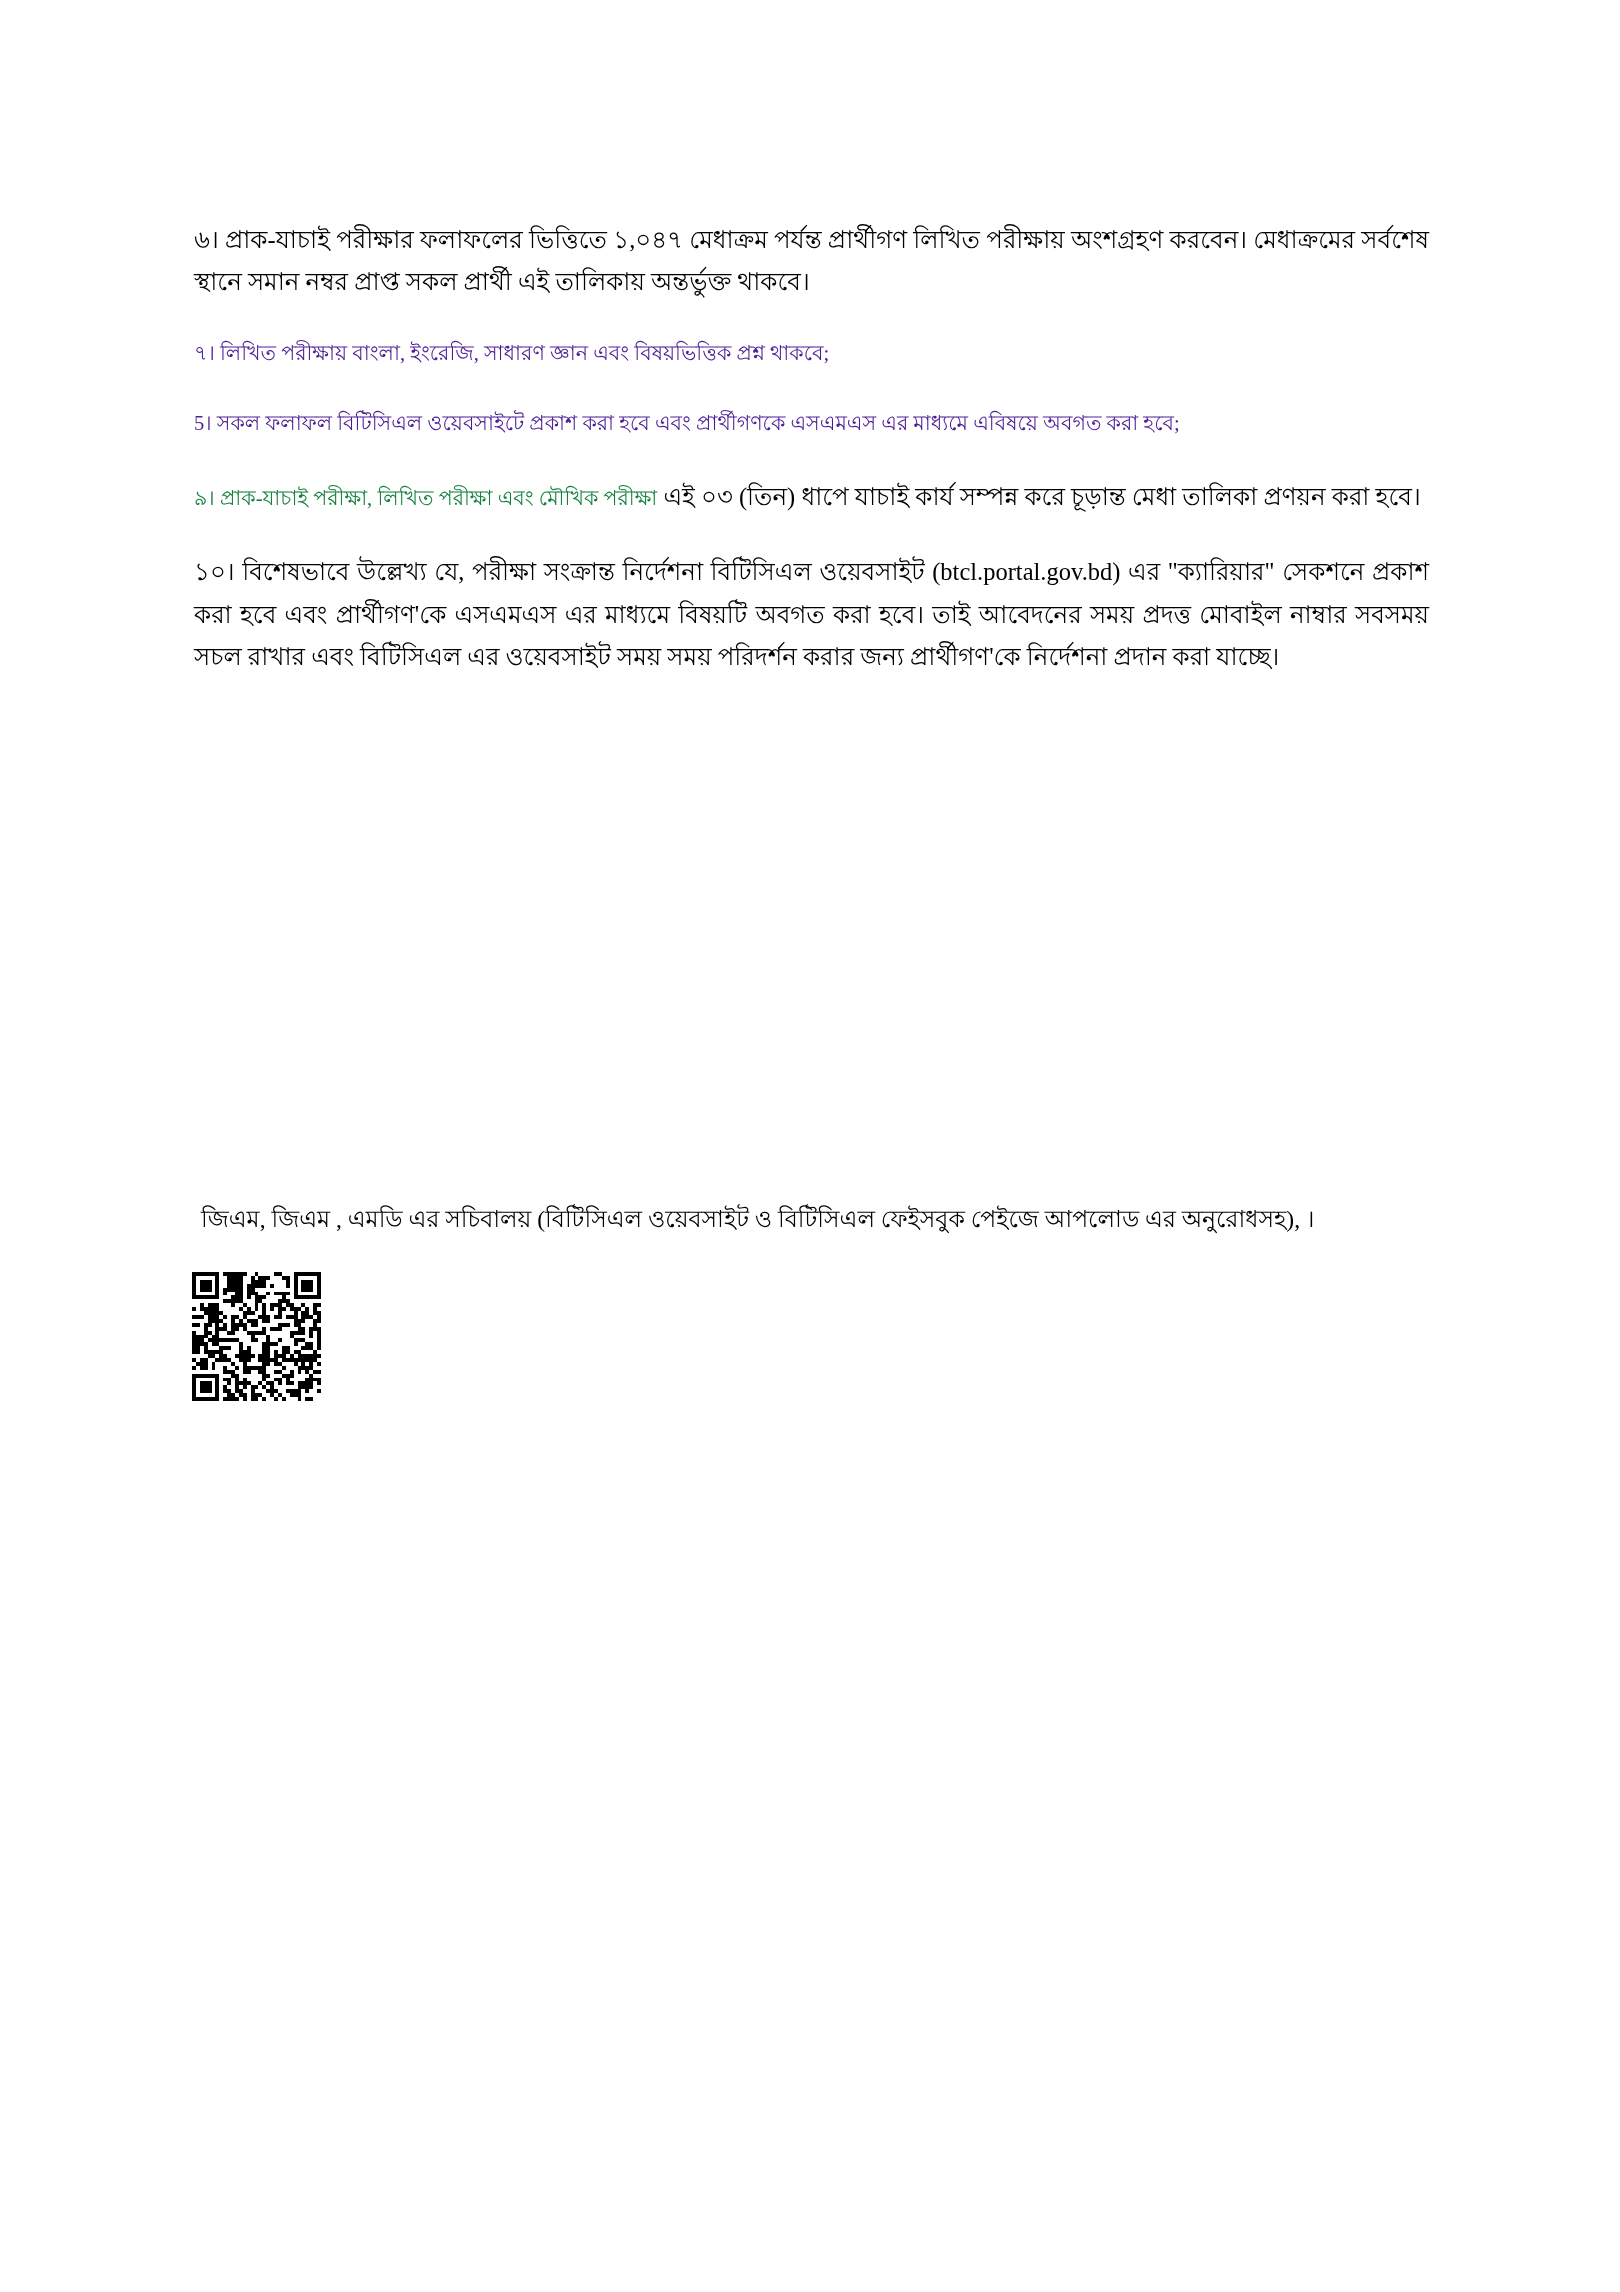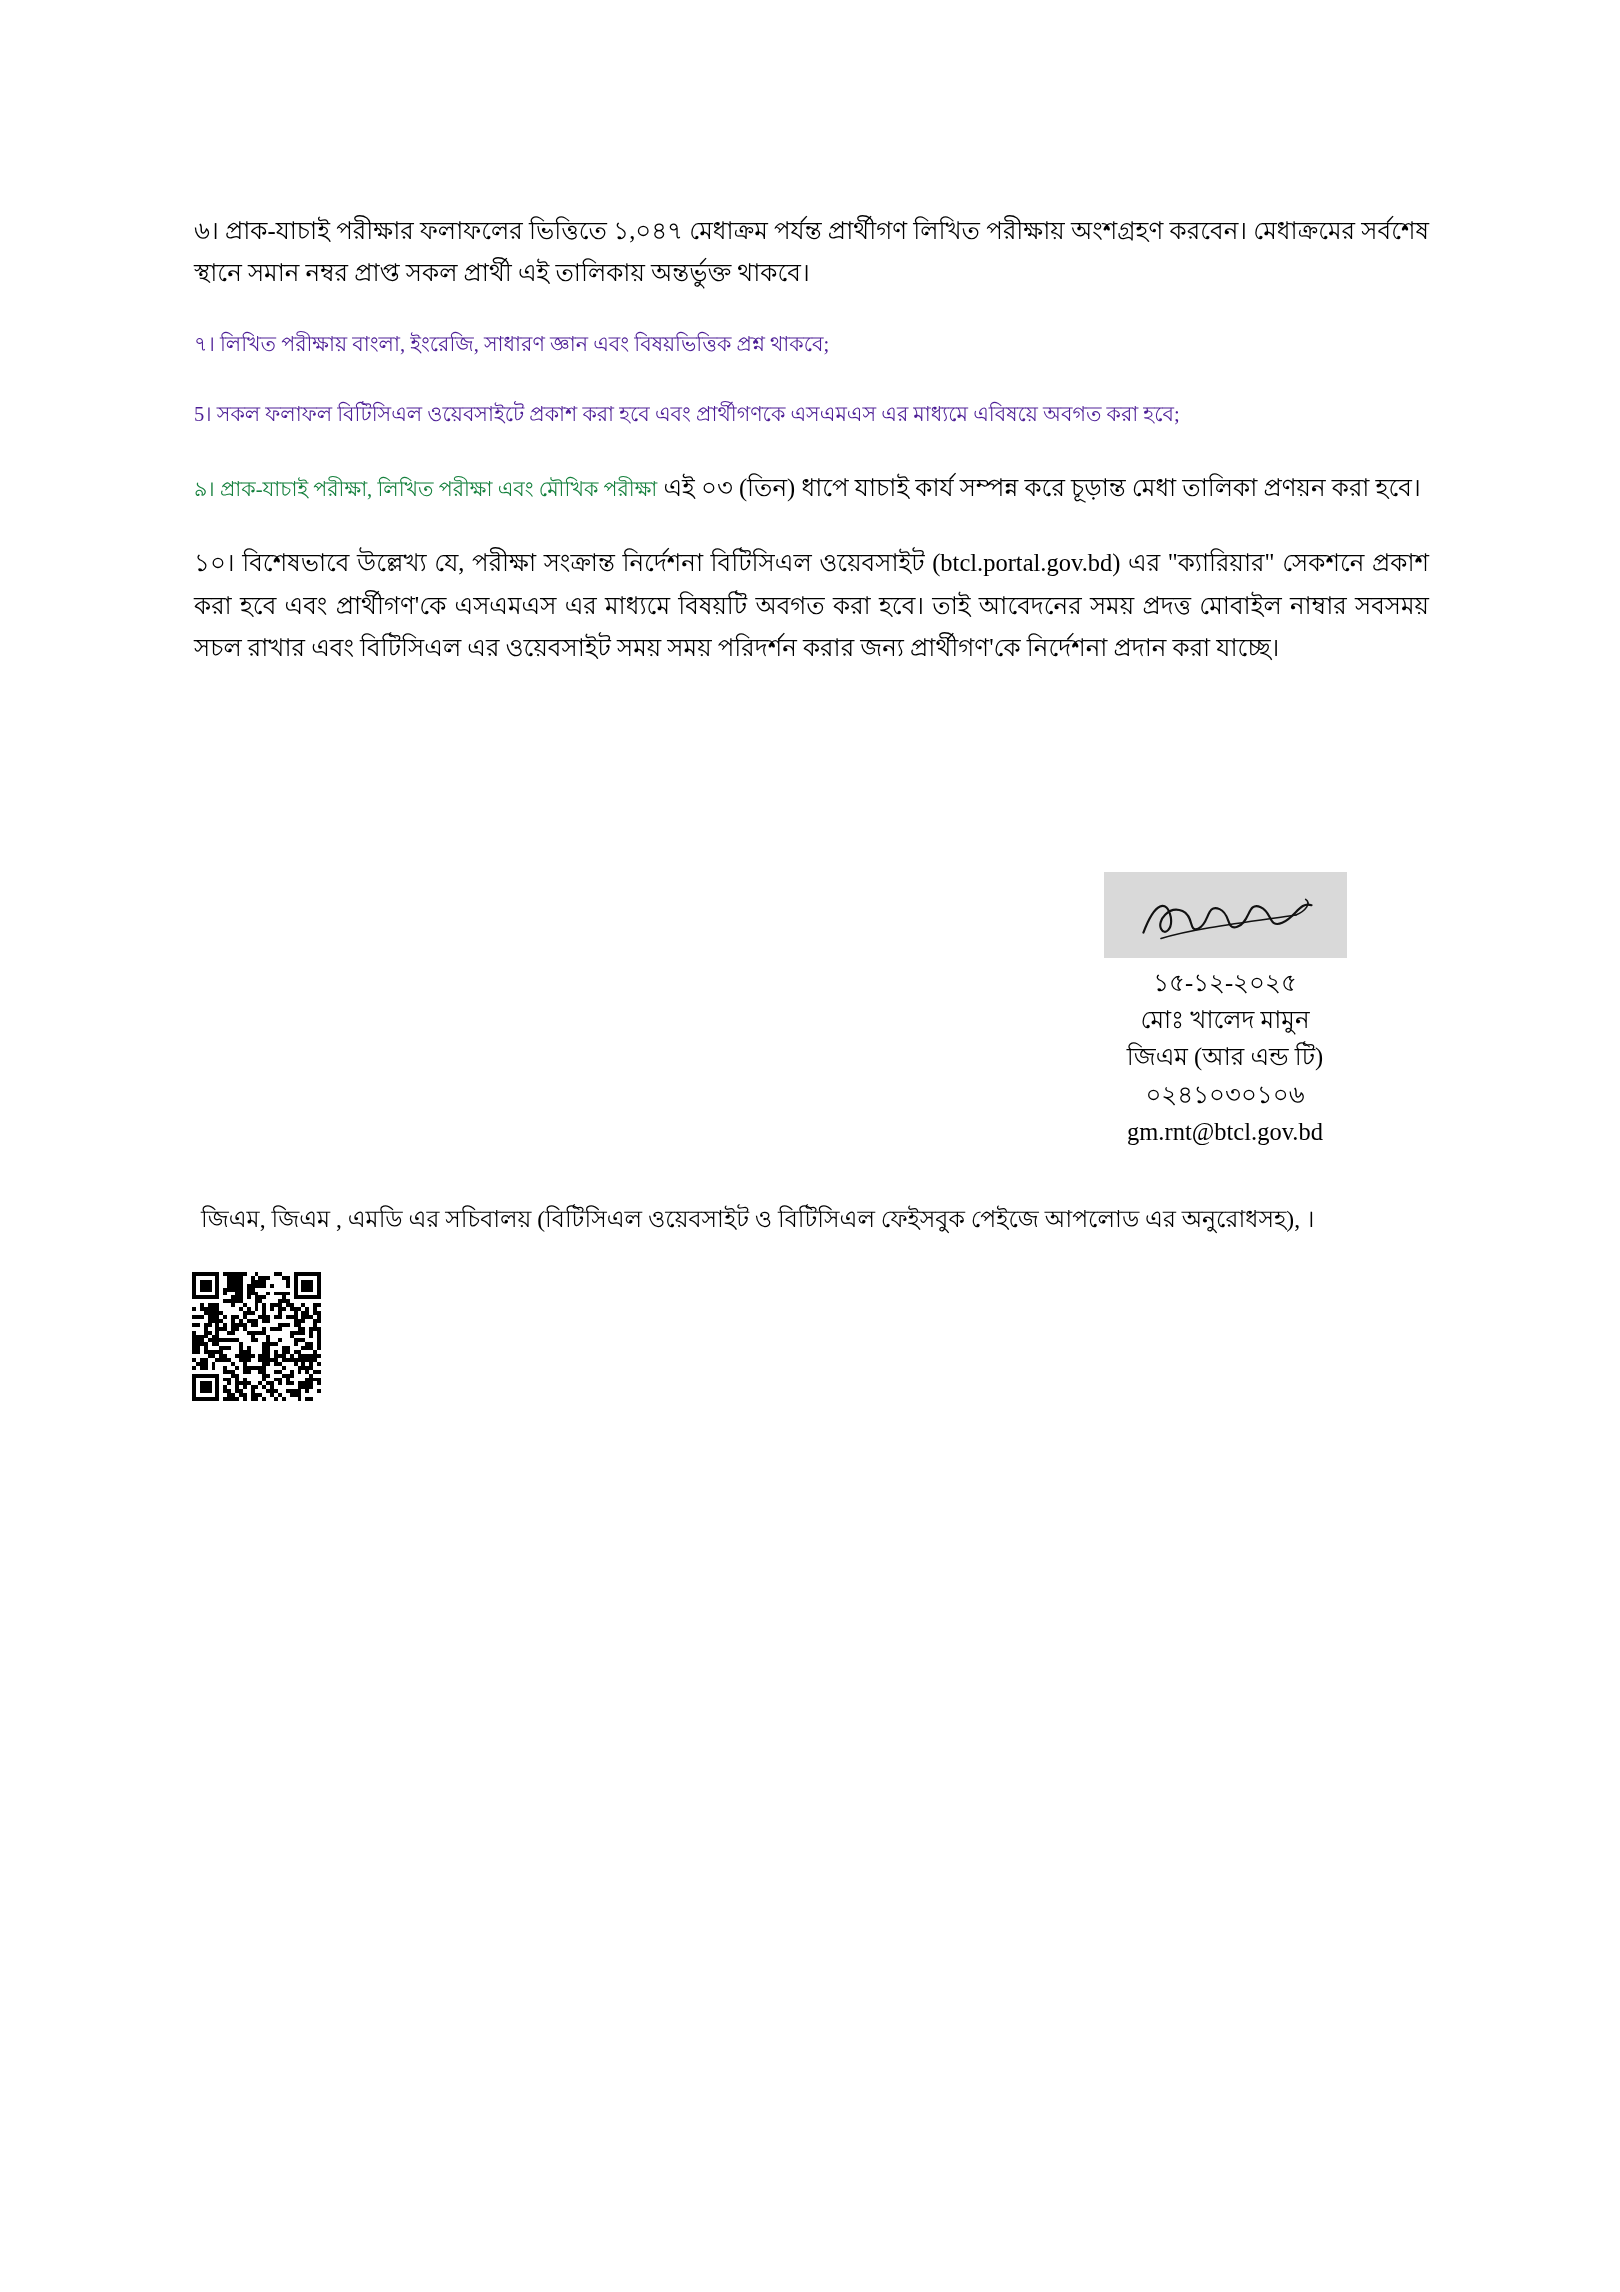--- a/index.html
+++ b/index.html
@@ -21,21 +21,21 @@
     height: 2293px;
     background: #ffffff;
   }
   .content {
     position: absolute;
     left: 194px;
     top: 202px;
     width: 1235px;
   }
   p.para {
-    margin: 8px 0 33px 0;
+    margin: 17px 0 33px 0;
     font-size: 24.5px;
     line-height: 1.72;
     text-align: justify;
     text-justify: inter-word;
     font-family: Liberation Serif, serif;
   }
   p.para:last-child { margin-bottom: 0; }
   .small-green {
     color: #15803d;
     font-size: 20.6px;
@@ -105,34 +105,20 @@
 
     <p class="line-green-small">5। সকল ফলাফল বিটিসিএল ওয়েবসাইটে প্রকাশ করা হবে এবং প্রার্থীগণকে এসএমএস এর মাধ্যমে এবিষয়ে অবগত করা হবে;</p>
 
     <p class="para"><span class="small-green">৯। প্রাক-যাচাই পরীক্ষা, লিখিত পরীক্ষা এবং মৌখিক পরীক্ষা</span><span> এই ০৩ (তিন) ধাপে যাচাই কার্য সম্পন্ন করে চূড়ান্ত মেধা তালিকা প্রণয়ন করা হবে।</span></p>
 
     <p class="para">১০। বিশেষভাবে উল্লেখ্য যে, পরীক্ষা সংক্রান্ত নির্দেশনা বিটিসিএল ওয়েবসাইট  (btcl.portal.gov.bd) এর "ক্যারিয়ার" সেকশনে প্রকাশ করা হবে এবং প্রার্থীগণ'কে এসএমএস এর মাধ্যমে বিষয়টি অবগত করা হবে। তাই আবেদনের সময় প্রদত্ত মোবাইল নাম্বার সবসময় সচল রাখার এবং বিটিসিএল এর ওয়েবসাইট সময় সময় পরিদর্শন করার জন্য প্রার্থীগণ'কে নির্দেশনা প্রদান করা যাচ্ছে।</p>
 
 
   </div>
 
-  <div class="sig-block">
-    <div class="sig-img">
-      <svg width="243" height="86" viewBox="0 0 248 88" xmlns="http://www.w3.org/2000/svg">
-        <path d="M40 62 C52 30, 64 28, 68 46 C70 58, 62 66, 58 58 C54 50, 66 34, 80 40 C92 45, 86 62, 96 58 C108 53, 104 32, 118 38 C130 43, 124 60, 136 56 C150 51, 146 30, 160 36 C172 41, 168 58, 182 52 C196 46, 200 30, 212 34" fill="none" stroke="#111" stroke-width="2.2" stroke-linecap="round"></path>
-        <path d="M58 68 C90 58, 140 52, 196 44" fill="none" stroke="#111" stroke-width="1.6" stroke-linecap="round"></path>
-        <path d="M196 44 C206 40, 212 32, 206 28" fill="none" stroke="#111" stroke-width="1.6" stroke-linecap="round"></path>
-      </svg>
-    </div>
-    <div class="sig-line">১৫-১২-২০২৫</div>
-    <div class="sig-line">মোঃ খালেদ মামুন</div>
-    <div class="sig-line">জিএম (আর এন্ড টি)</div>
-    <div class="sig-line">০২৪১০৩০১০৬</div>
-    <div class="sig-mail">gm.rnt@btcl.gov.bd</div>
-  </div>
 
   <div class="cc-line">জিএম, জিএম , এমডি এর সচিবালয় (বিটিসিএল ওয়েবসাইট ও বিটিসিএল ফেইসবুক পেইজে আপলোড এর অনুরোধসহ),  ।</div>
 
   <div class="qr">
     <svg id="qr-svg" width="129" height="129" viewBox="0 0 33 33" xmlns="http://www.w3.org/2000/svg" shape-rendering="crispEdges">
       <rect width="33" height="33" fill="#ffffff"></rect>
       <g id="qr-cells" fill="#000000">
           <path d="M0 0h1v1h-1zM1 0h1v1h-1zM2 0h1v1h-1zM3 0h1v1h-1zM4 0h1v1h-1zM5 0h1v1h-1zM6 0h1v1h-1zM8 0h1v1h-1zM9 0h1v1h-1zM10 0h1v1h-1zM11 0h1v1h-1zM12 0h1v1h-1zM13 0h1v1h-1zM16 0h1v1h-1zM21 0h1v1h-1zM22 0h1v1h-1zM26 0h1v1h-1zM27 0h1v1h-1zM28 0h1v1h-1zM29 0h1v1h-1zM30 0h1v1h-1zM31 0h1v1h-1zM32 0h1v1h-1zM0 1h1v1h-1zM6 1h1v1h-1zM9 1h1v1h-1zM10 1h1v1h-1zM11 1h1v1h-1zM12 1h1v1h-1zM15 1h1v1h-1zM17 1h1v1h-1zM18 1h1v1h-1zM19 1h1v1h-1zM23 1h1v1h-1zM24 1h1v1h-1zM26 1h1v1h-1zM32 1h1v1h-1zM0 2h1v1h-1zM2 2h1v1h-1zM3 2h1v1h-1zM4 2h1v1h-1zM6 2h1v1h-1zM9 2h1v1h-1zM10 2h1v1h-1zM11 2h1v1h-1zM12 2h1v1h-1zM15 2h1v1h-1zM16 2h1v1h-1zM17 2h1v1h-1zM18 2h1v1h-1zM24 2h1v1h-1zM26 2h1v1h-1zM28 2h1v1h-1zM29 2h1v1h-1zM30 2h1v1h-1zM32 2h1v1h-1zM0 3h1v1h-1zM2 3h1v1h-1zM3 3h1v1h-1zM4 3h1v1h-1zM6 3h1v1h-1zM9 3h1v1h-1zM10 3h1v1h-1zM11 3h1v1h-1zM12 3h1v1h-1zM14 3h1v1h-1zM15 3h1v1h-1zM16 3h1v1h-1zM17 3h1v1h-1zM18 3h1v1h-1zM20 3h1v1h-1zM24 3h1v1h-1zM26 3h1v1h-1zM28 3h1v1h-1zM29 3h1v1h-1zM30 3h1v1h-1zM32 3h1v1h-1zM0 4h1v1h-1zM2 4h1v1h-1zM3 4h1v1h-1zM4 4h1v1h-1zM6 4h1v1h-1zM8 4h1v1h-1zM9 4h1v1h-1zM10 4h1v1h-1zM11 4h1v1h-1zM12 4h1v1h-1zM14 4h1v1h-1zM15 4h1v1h-1zM26 4h1v1h-1zM28 4h1v1h-1zM29 4h1v1h-1zM30 4h1v1h-1zM32 4h1v1h-1zM0 5h1v1h-1zM6 5h1v1h-1zM8 5h1v1h-1zM11 5h1v1h-1zM12 5h1v1h-1zM14 5h1v1h-1zM15 5h1v1h-1zM16 5h1v1h-1zM19 5h1v1h-1zM21 5h1v1h-1zM22 5h1v1h-1zM23 5h1v1h-1zM24 5h1v1h-1zM26 5h1v1h-1zM32 5h1v1h-1zM0 6h1v1h-1zM1 6h1v1h-1zM2 6h1v1h-1zM3 6h1v1h-1zM4 6h1v1h-1zM5 6h1v1h-1zM6 6h1v1h-1zM10 6h1v1h-1zM11 6h1v1h-1zM12 6h1v1h-1zM14 6h1v1h-1zM16 6h1v1h-1zM17 6h1v1h-1zM18 6h1v1h-1zM23 6h1v1h-1zM26 6h1v1h-1zM27 6h1v1h-1zM28 6h1v1h-1zM29 6h1v1h-1zM30 6h1v1h-1zM31 6h1v1h-1zM32 6h1v1h-1zM8 7h1v1h-1zM9 7h1v1h-1zM10 7h1v1h-1zM11 7h1v1h-1zM12 7h1v1h-1zM16 7h1v1h-1zM17 7h1v1h-1zM22 7h1v1h-1zM23 7h1v1h-1zM24 7h1v1h-1zM2 8h1v1h-1zM4 8h1v1h-1zM5 8h1v1h-1zM6 8h1v1h-1zM10 8h1v1h-1zM13 8h1v1h-1zM16 8h1v1h-1zM18 8h1v1h-1zM20 8h1v1h-1zM21 8h1v1h-1zM22 8h1v1h-1zM24 8h1v1h-1zM25 8h1v1h-1zM28 8h1v1h-1zM31 8h1v1h-1zM32 8h1v1h-1zM0 9h1v1h-1zM2 9h1v1h-1zM3 9h1v1h-1zM4 9h1v1h-1zM5 9h1v1h-1zM6 9h1v1h-1zM12 9h1v1h-1zM14 9h1v1h-1zM16 9h1v1h-1zM18 9h1v1h-1zM20 9h1v1h-1zM22 9h1v1h-1zM23 9h1v1h-1zM25 9h1v1h-1zM26 9h1v1h-1zM27 9h1v1h-1zM29 9h1v1h-1zM31 9h1v1h-1zM3 10h1v1h-1zM4 10h1v1h-1zM5 10h1v1h-1zM6 10h1v1h-1zM7 10h1v1h-1zM13 10h1v1h-1zM14 10h1v1h-1zM15 10h1v1h-1zM18 10h1v1h-1zM22 10h1v1h-1zM26 10h1v1h-1zM28 10h1v1h-1zM29 10h1v1h-1zM31 10h1v1h-1zM32 10h1v1h-1zM0 11h1v1h-1zM1 11h1v1h-1zM2 11h1v1h-1zM4 11h1v1h-1zM5 11h1v1h-1zM6 11h1v1h-1zM8 11h1v1h-1zM10 11h1v1h-1zM11 11h1v1h-1zM13 11h1v1h-1zM17 11h1v1h-1zM18 11h1v1h-1zM19 11h1v1h-1zM21 11h1v1h-1zM22 11h1v1h-1zM24 11h1v1h-1zM25 11h1v1h-1zM26 11h1v1h-1zM28 11h1v1h-1zM29 11h1v1h-1zM30 11h1v1h-1zM32 11h1v1h-1zM4 12h1v1h-1zM5 12h1v1h-1zM6 12h1v1h-1zM7 12h1v1h-1zM10 12h1v1h-1zM12 12h1v1h-1zM14 12h1v1h-1zM15 12h1v1h-1zM16 12h1v1h-1zM18 12h1v1h-1zM19 12h1v1h-1zM26 12h1v1h-1zM27 12h1v1h-1zM28 12h1v1h-1zM31 12h1v1h-1zM32 12h1v1h-1zM0 13h1v1h-1zM1 13h1v1h-1zM3 13h1v1h-1zM4 13h1v1h-1zM6 13h1v1h-1zM8 13h1v1h-1zM10 13h1v1h-1zM11 13h1v1h-1zM12 13h1v1h-1zM13 13h1v1h-1zM15 13h1v1h-1zM16 13h1v1h-1zM22 13h1v1h-1zM23 13h1v1h-1zM24 13h1v1h-1zM26 13h1v1h-1zM27 13h1v1h-1zM31 13h1v1h-1zM3 14h1v1h-1zM6 14h1v1h-1zM7 14h1v1h-1zM8 14h1v1h-1zM10 14h1v1h-1zM11 14h1v1h-1zM13 14h1v1h-1zM18 14h1v1h-1zM20 14h1v1h-1zM21 14h1v1h-1zM22 14h1v1h-1zM27 14h1v1h-1zM28 14h1v1h-1zM30 14h1v1h-1zM31 14h1v1h-1zM32 14h1v1h-1zM0 15h1v1h-1zM3 15h1v1h-1zM4 15h1v1h-1zM6 15h1v1h-1zM9 15h1v1h-1zM10 15h1v1h-1zM14 15h1v1h-1zM15 15h1v1h-1zM16 15h1v1h-1zM17 15h1v1h-1zM18 15h1v1h-1zM25 15h1v1h-1zM26 15h1v1h-1zM27 15h1v1h-1zM28 15h1v1h-1zM30 15h1v1h-1zM32 15h1v1h-1zM0 16h1v1h-1zM1 16h1v1h-1zM2 16h1v1h-1zM3 16h1v1h-1zM5 16h1v1h-1zM6 16h1v1h-1zM15 16h1v1h-1zM19 16h1v1h-1zM25 16h1v1h-1zM30 16h1v1h-1zM32 16h1v1h-1zM0 17h1v1h-1zM1 17h1v1h-1zM2 17h1v1h-1zM4 17h1v1h-1zM5 17h1v1h-1zM6 17h1v1h-1zM7 17h1v1h-1zM8 17h1v1h-1zM9 17h1v1h-1zM10 17h1v1h-1zM11 17h1v1h-1zM15 17h1v1h-1zM16 17h1v1h-1zM19 17h1v1h-1zM22 17h1v1h-1zM26 17h1v1h-1zM27 17h1v1h-1zM28 17h1v1h-1zM32 17h1v1h-1zM0 18h1v1h-1zM1 18h1v1h-1zM2 18h1v1h-1zM3 18h1v1h-1zM5 18h1v1h-1zM6 18h1v1h-1zM12 18h1v1h-1zM18 18h1v1h-1zM19 18h1v1h-1zM20 18h1v1h-1zM21 18h1v1h-1zM26 18h1v1h-1zM29 18h1v1h-1zM30 18h1v1h-1zM32 18h1v1h-1zM0 19h1v1h-1zM1 19h1v1h-1zM3 19h1v1h-1zM7 19h1v1h-1zM8 19h1v1h-1zM9 19h1v1h-1zM12 19h1v1h-1zM14 19h1v1h-1zM18 19h1v1h-1zM19 19h1v1h-1zM23 19h1v1h-1zM24 19h1v1h-1zM28 19h1v1h-1zM29 19h1v1h-1zM30 19h1v1h-1zM32 19h1v1h-1zM0 20h1v1h-1zM1 20h1v1h-1zM3 20h1v1h-1zM4 20h1v1h-1zM5 20h1v1h-1zM6 20h1v1h-1zM7 20h1v1h-1zM12 20h1v1h-1zM13 20h1v1h-1zM14 20h1v1h-1zM18 20h1v1h-1zM19 20h1v1h-1zM21 20h1v1h-1zM23 20h1v1h-1zM24 20h1v1h-1zM26 20h1v1h-1zM27 20h1v1h-1zM31 20h1v1h-1zM4 21h1v1h-1zM5 21h1v1h-1zM7 21h1v1h-1zM8 21h1v1h-1zM11 21h1v1h-1zM12 21h1v1h-1zM13 21h1v1h-1zM14 21h1v1h-1zM15 21h1v1h-1zM17 21h1v1h-1zM18 21h1v1h-1zM19 21h1v1h-1zM21 21h1v1h-1zM22 21h1v1h-1zM23 21h1v1h-1zM25 21h1v1h-1zM27 21h1v1h-1zM28 21h1v1h-1zM29 21h1v1h-1zM30 21h1v1h-1zM31 21h1v1h-1zM32 21h1v1h-1zM0 22h1v1h-1zM2 22h1v1h-1zM3 22h1v1h-1zM6 22h1v1h-1zM7 22h1v1h-1zM8 22h1v1h-1zM9 22h1v1h-1zM12 22h1v1h-1zM13 22h1v1h-1zM14 22h1v1h-1zM17 22h1v1h-1zM18 22h1v1h-1zM19 22h1v1h-1zM20 22h1v1h-1zM21 22h1v1h-1zM23 22h1v1h-1zM24 22h1v1h-1zM25 22h1v1h-1zM26 22h1v1h-1zM27 22h1v1h-1zM28 22h1v1h-1zM29 22h1v1h-1zM30 22h1v1h-1zM31 22h1v1h-1zM1 23h1v1h-1zM2 23h1v1h-1zM3 23h1v1h-1zM5 23h1v1h-1zM10 23h1v1h-1zM13 23h1v1h-1zM18 23h1v1h-1zM19 23h1v1h-1zM21 23h1v1h-1zM22 23h1v1h-1zM26 23h1v1h-1zM28 23h1v1h-1zM30 23h1v1h-1zM32 23h1v1h-1zM0 24h1v1h-1zM2 24h1v1h-1zM3 24h1v1h-1zM5 24h1v1h-1zM8 24h1v1h-1zM11 24h1v1h-1zM13 24h1v1h-1zM14 24h1v1h-1zM15 24h1v1h-1zM16 24h1v1h-1zM17 24h1v1h-1zM18 24h1v1h-1zM23 24h1v1h-1zM27 24h1v1h-1zM28 24h1v1h-1zM29 24h1v1h-1zM30 24h1v1h-1zM8 25h1v1h-1zM9 25h1v1h-1zM10 25h1v1h-1zM13 25h1v1h-1zM14 25h1v1h-1zM17 25h1v1h-1zM18 25h1v1h-1zM21 25h1v1h-1zM22 25h1v1h-1zM25 25h1v1h-1zM27 25h1v1h-1zM29 25h1v1h-1zM31 25h1v1h-1zM32 25h1v1h-1zM0 26h1v1h-1zM1 26h1v1h-1zM2 26h1v1h-1zM3 26h1v1h-1zM4 26h1v1h-1zM5 26h1v1h-1zM6 26h1v1h-1zM10 26h1v1h-1zM11 26h1v1h-1zM18 26h1v1h-1zM19 26h1v1h-1zM23 26h1v1h-1zM24 26h1v1h-1zM25 26h1v1h-1zM30 26h1v1h-1zM0 27h1v1h-1zM6 27h1v1h-1zM8 27h1v1h-1zM9 27h1v1h-1zM11 27h1v1h-1zM13 27h1v1h-1zM18 27h1v1h-1zM21 27h1v1h-1zM22 27h1v1h-1zM24 27h1v1h-1zM29 27h1v1h-1zM30 27h1v1h-1zM31 27h1v1h-1zM32 27h1v1h-1zM0 28h1v1h-1zM2 28h1v1h-1zM3 28h1v1h-1zM4 28h1v1h-1zM6 28h1v1h-1zM9 28h1v1h-1zM11 28h1v1h-1zM12 28h1v1h-1zM13 28h1v1h-1zM14 28h1v1h-1zM17 28h1v1h-1zM19 28h1v1h-1zM20 28h1v1h-1zM22 28h1v1h-1zM24 28h1v1h-1zM25 28h1v1h-1zM27 28h1v1h-1zM28 28h1v1h-1zM29 28h1v1h-1zM30 28h1v1h-1zM32 28h1v1h-1zM0 29h1v1h-1zM2 29h1v1h-1zM3 29h1v1h-1zM4 29h1v1h-1zM6 29h1v1h-1zM8 29h1v1h-1zM11 29h1v1h-1zM13 29h1v1h-1zM15 29h1v1h-1zM16 29h1v1h-1zM18 29h1v1h-1zM20 29h1v1h-1zM27 29h1v1h-1zM28 29h1v1h-1zM29 29h1v1h-1zM30 29h1v1h-1zM0 30h1v1h-1zM2 30h1v1h-1zM3 30h1v1h-1zM4 30h1v1h-1zM6 30h1v1h-1zM8 30h1v1h-1zM9 30h1v1h-1zM11 30h1v1h-1zM12 30h1v1h-1zM15 30h1v1h-1zM19 30h1v1h-1zM20 30h1v1h-1zM21 30h1v1h-1zM24 30h1v1h-1zM25 30h1v1h-1zM26 30h1v1h-1zM27 30h1v1h-1zM29 30h1v1h-1zM32 30h1v1h-1zM0 31h1v1h-1zM6 31h1v1h-1zM9 31h1v1h-1zM10 31h1v1h-1zM12 31h1v1h-1zM13 31h1v1h-1zM15 31h1v1h-1zM16 31h1v1h-1zM17 31h1v1h-1zM20 31h1v1h-1zM22 31h1v1h-1zM25 31h1v1h-1zM26 31h1v1h-1zM27 31h1v1h-1zM0 32h1v1h-1zM1 32h1v1h-1zM2 32h1v1h-1zM3 32h1v1h-1zM4 32h1v1h-1zM5 32h1v1h-1zM6 32h1v1h-1zM8 32h1v1h-1zM9 32h1v1h-1zM10 32h1v1h-1zM11 32h1v1h-1zM13 32h1v1h-1zM15 32h1v1h-1zM16 32h1v1h-1zM18 32h1v1h-1zM21 32h1v1h-1zM23 32h1v1h-1zM27 32h1v1h-1zM29 32h1v1h-1zM30 32h1v1h-1z"></path>
         </g>
     </svg>

